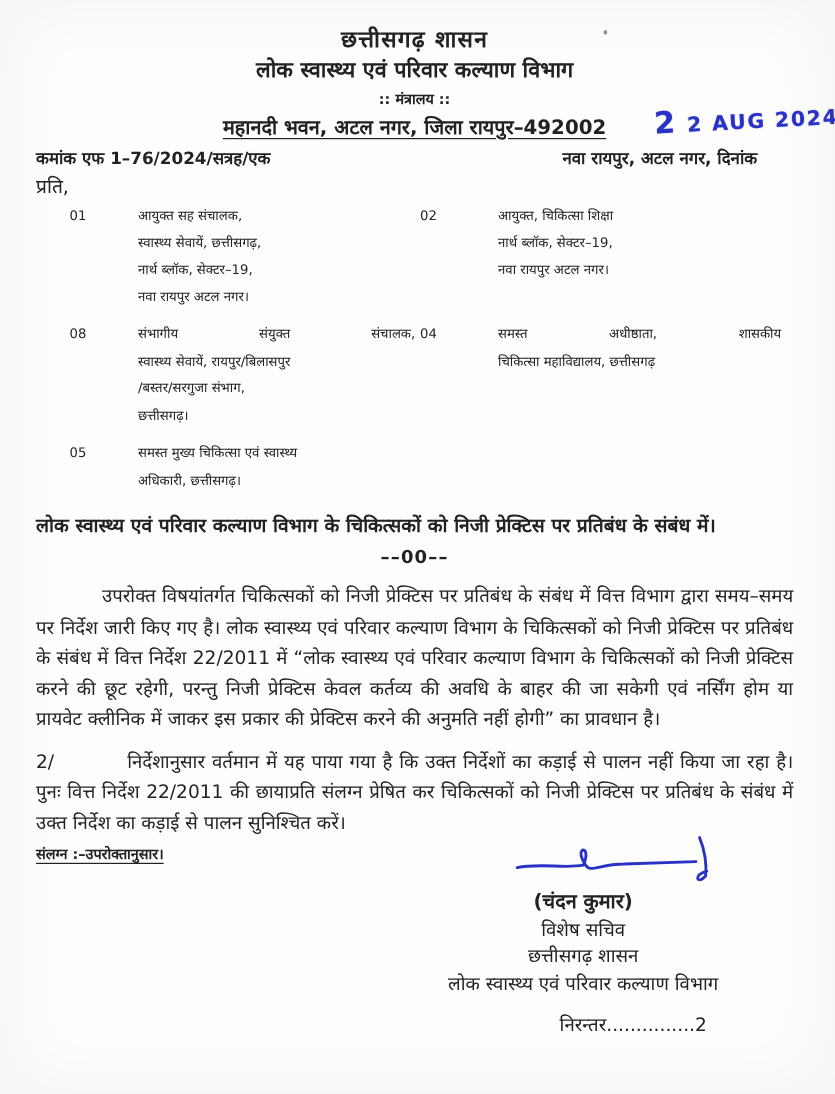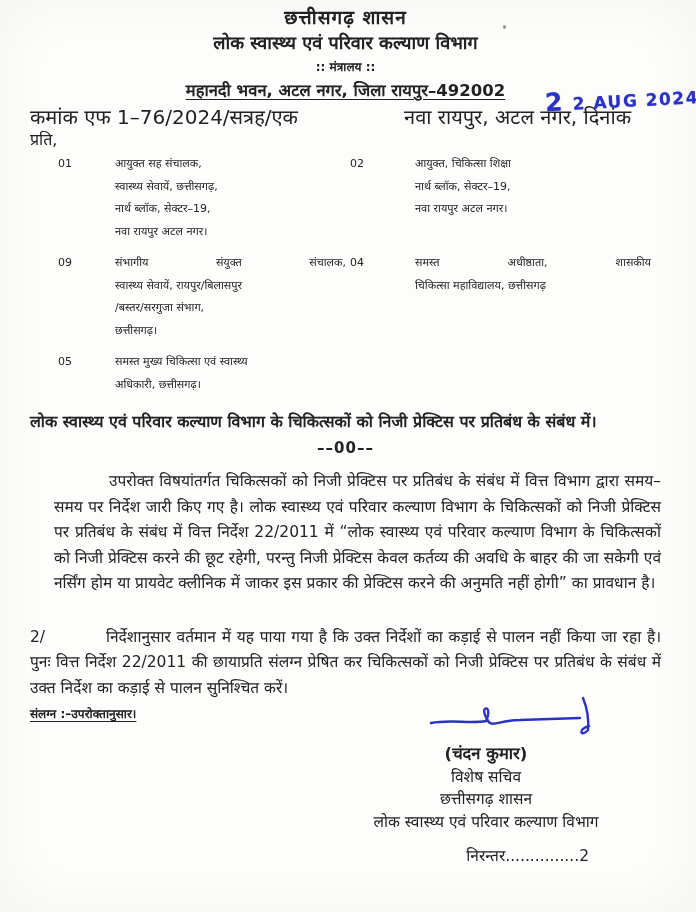--- a/index.html
+++ b/index.html
@@ -3,54 +3,54 @@
 <meta charset="utf-8">
 <style>
   html, body { margin: 0; padding: 0; background: #e8e8e8; }
   .page {
     position: relative;
     width: 696px; height: 912px;
     margin: 0 auto;
     background: #fdfdfc;
     box-shadow: inset 0 0 60px rgba(0,0,0,0.045);
     box-sizing: border-box;
-    padding: 4px 35px 0 30px;
+    padding: 20px 35px 0 30px;
     overflow: hidden;
     font-family: "DejaVu Sans", "Liberation Sans", sans-serif;
     color: #222;
   }
   .center { text-align: center; }
   .hdr1 { font-size: 19px; font-weight: bold; line-height: 26px; letter-spacing: 1px; }
   .hdr2 { font-size: 18px; font-weight: bold; line-height: 26px; }
   .hdr3 { font-size: 12px; font-weight: bold; line-height: 23px; }
   .hdr4 { font-size: 16.5px; font-weight: bold; line-height: 24px; text-decoration: underline; text-underline-offset: 3px; }
 
-  .ref-row { display: flex; justify-content: space-between; font-size: 20px; font-weight: normal; line-height: 24px; margin-top: 2px; padding-right: 30px; }
+  .ref-row { display: flex; justify-content: space-between; font-size: 14px; font-weight: bold; line-height: 24px; margin-top: 2px; padding-right: 30px; }
   .salutation { font-size: 16px; line-height: 22px; }
 
   .recipients {
     display: grid;
     grid-template-columns: 85px 235px 65px 1fr;
     row-gap: 9px;
     font-size: 11px;
     line-height: 22.5px;
     margin-top: 2px;
   }
   .rnum { padding-left: 28px; }
   .rlines div { white-space: nowrap; }
   .justify-last { text-align: justify; text-align-last: justify; padding-right: 4px; }
 
   .subject { display: flex; margin-top: 13px; font-weight: bold; font-size: 16px; line-height: 26px; }
   .subject .slabel { width: 57px; flex: 0 0 57px; margin-left: 28px; }
   .subject .stext { flex: 1; text-align: justify; padding-right: 6px; }
 
   .divider { font-size: 15px; font-weight: bold; line-height: 20px; margin-top: 3px; letter-spacing: 1px; }
 
-  .para { font-size: 15.5px; line-height: 25.5px; text-align: justify; margin-top: 28px; }
-  .para.first { text-indent: 55px; margin-top: 11px; margin-left: 24px; }
+  .para { font-size: 15.5px; line-height: 25.5px; text-align: justify; margin-top: 10px; }
+  .para.first { text-indent: 55px; margin-top: 11px; }
   .p2num { display: inline-block; width: 76px; text-indent: 0; }
 
   .enclosure { font-size: 12px; font-weight: bold; line-height: 25px; text-decoration: underline; text-underline-offset: 3px; margin-top: 1px; }
 
   .sig-block { margin-left: auto; width: 350px; text-align: center; margin-top: 16px; font-size: 15.5px; line-height: 22.5px; }
   .sig-svg { position: absolute; left: 428px; top: 690px; }
   .continuation { text-align: right; padding-right: 72px; font-size: 15.5px; margin-top: 11px; }
 
   .stamp {
     position: absolute; left: 545px; top: 84px; width: 160px;
@@ -94,21 +94,21 @@
       <div>नार्थ ब्लॉक, सेक्टर–19,</div>
       <div>नवा रायपुर अटल नगर।</div>
     </div>
     <div class="rnum" style="padding-left:0">02</div>
     <div class="rlines">
       <div>आयुक्त, चिकित्सा शिक्षा</div>
       <div>नार्थ ब्लॉक, सेक्टर–19,</div>
       <div>नवा रायपुर अटल नगर।</div>
     </div>
 
-    <div class="rnum">09</div>
+    <div class="rnum">08</div>
     <div class="rlines">
       <div class="justify-last">संभागीय संयुक्त संचालक,</div>
       <div>स्वास्थ्य सेवायें, रायपुर/बिलासपुर</div>
       <div>/बस्तर/सरगुजा संभाग,</div>
       <div>छत्तीसगढ़।</div>
     </div>
     <div class="rnum" style="padding-left:0">04</div>
     <div class="rlines">
       <div class="justify-last" style="padding-right:10px">समस्त अधीष्ठाता, शासकीय</div>
       <div>चिकित्सा महाविद्यालय, छत्तीसगढ़</div>

